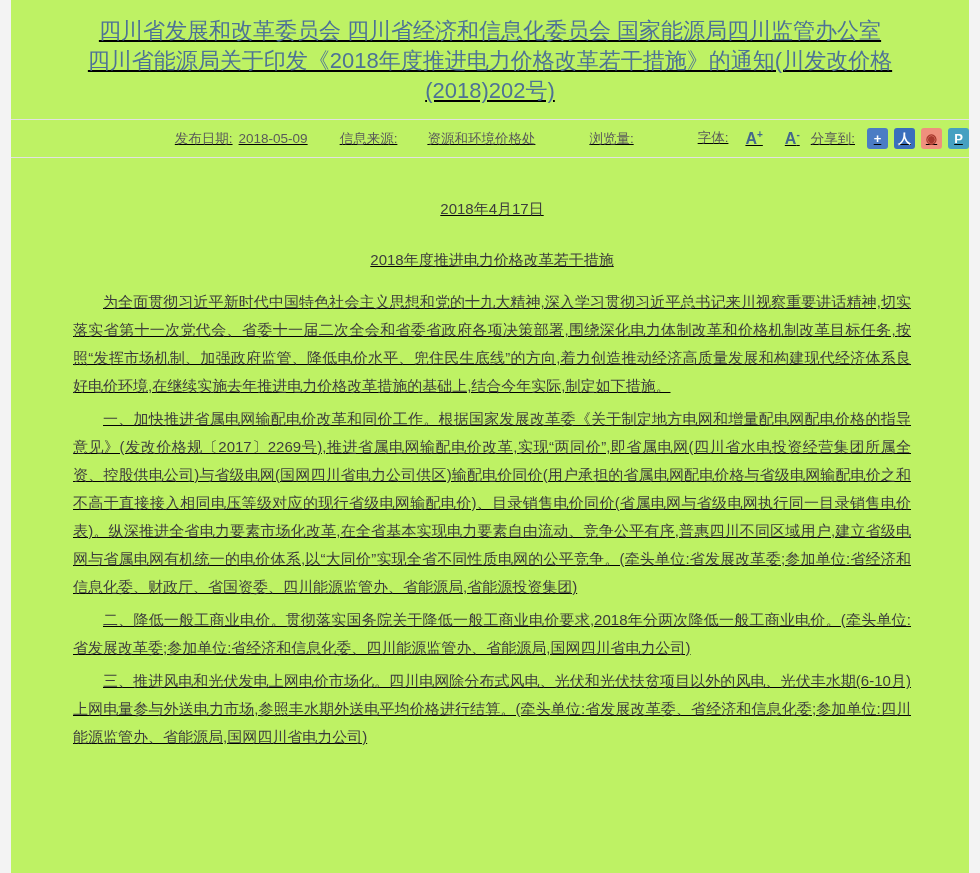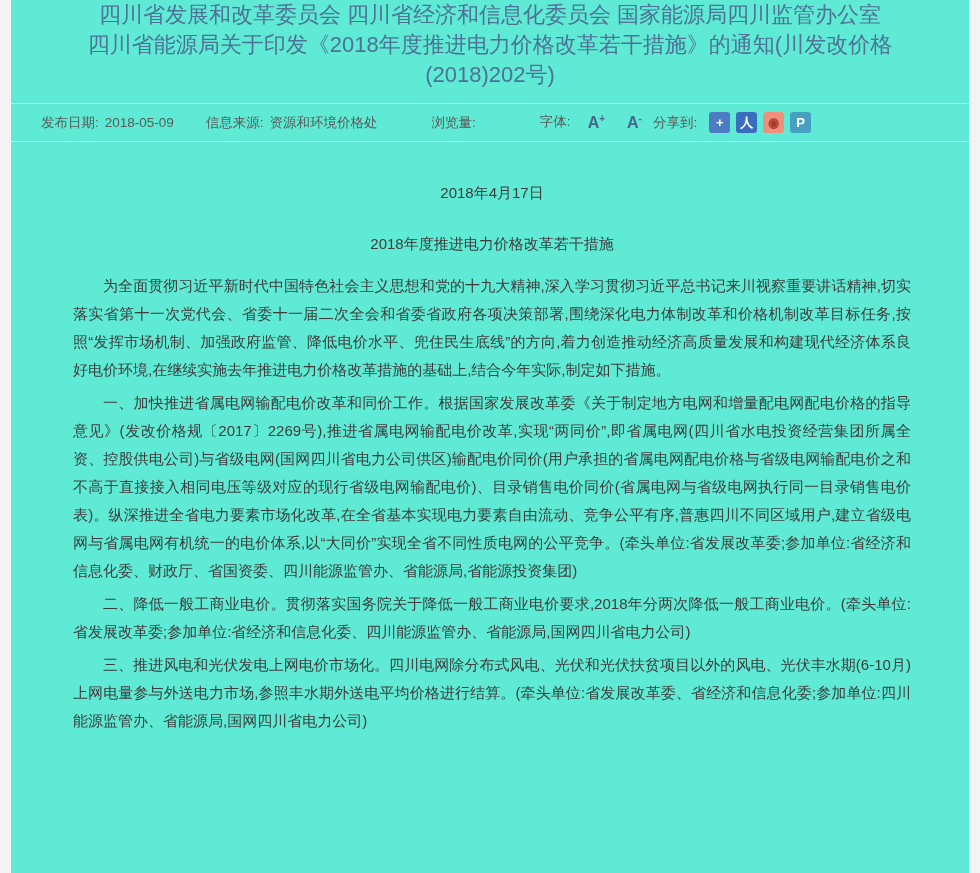--- a/index.html
+++ b/index.html
@@ -3,25 +3,27 @@
 <meta charset="utf-8">
 <style>
   html,body { margin:0; padding:0; }
   body {
     width:980px; height:873px;
     background:#f3f3f3;
     font-family:"Liberation Sans", sans-serif;
     -webkit-font-smoothing:antialiased;
   }
   .page {
-    background:#5eead4;
+    background:#bef264;
     margin:0 11px;
     height:873px;
     box-sizing:border-box;
+    padding-top:16px;
     overflow:hidden;
+    text-decoration:underline;
   }
   .article-title {
     width:810px;
     margin:0 auto;
     text-align:center;
     color:#4d7296;
     font-size:22px;
     line-height:30px;
     font-weight:normal;
   }
@@ -29,24 +31,25 @@
     margin-top:13px;
     border-top:1px solid #e2e2e2;
     border-bottom:1px solid #e2e2e2;
     height:37px;
     display:flex;
     align-items:center;
     padding-left:30px;
     font-size:13.5px;
     color:#5a5a5a;
     white-space:nowrap;
+    justify-content:flex-end;
   }
   .meta-group { display:inline-flex; align-items:center; }
   .g-date   { margin-right:32px; }
-  .g-source { margin-right:54px; }
+  .g-source { margin-right:54px;gap:24px; }
   .g-views  { margin-right:58px; }
   .meta-label { margin-right:6px; }
   .font-btn {
     color:#44688c;
     font-size:16px;
     margin:0 11px;
     cursor:pointer;
     font-weight:bold;
   }
   .font-btn sup { font-size:10px; }

